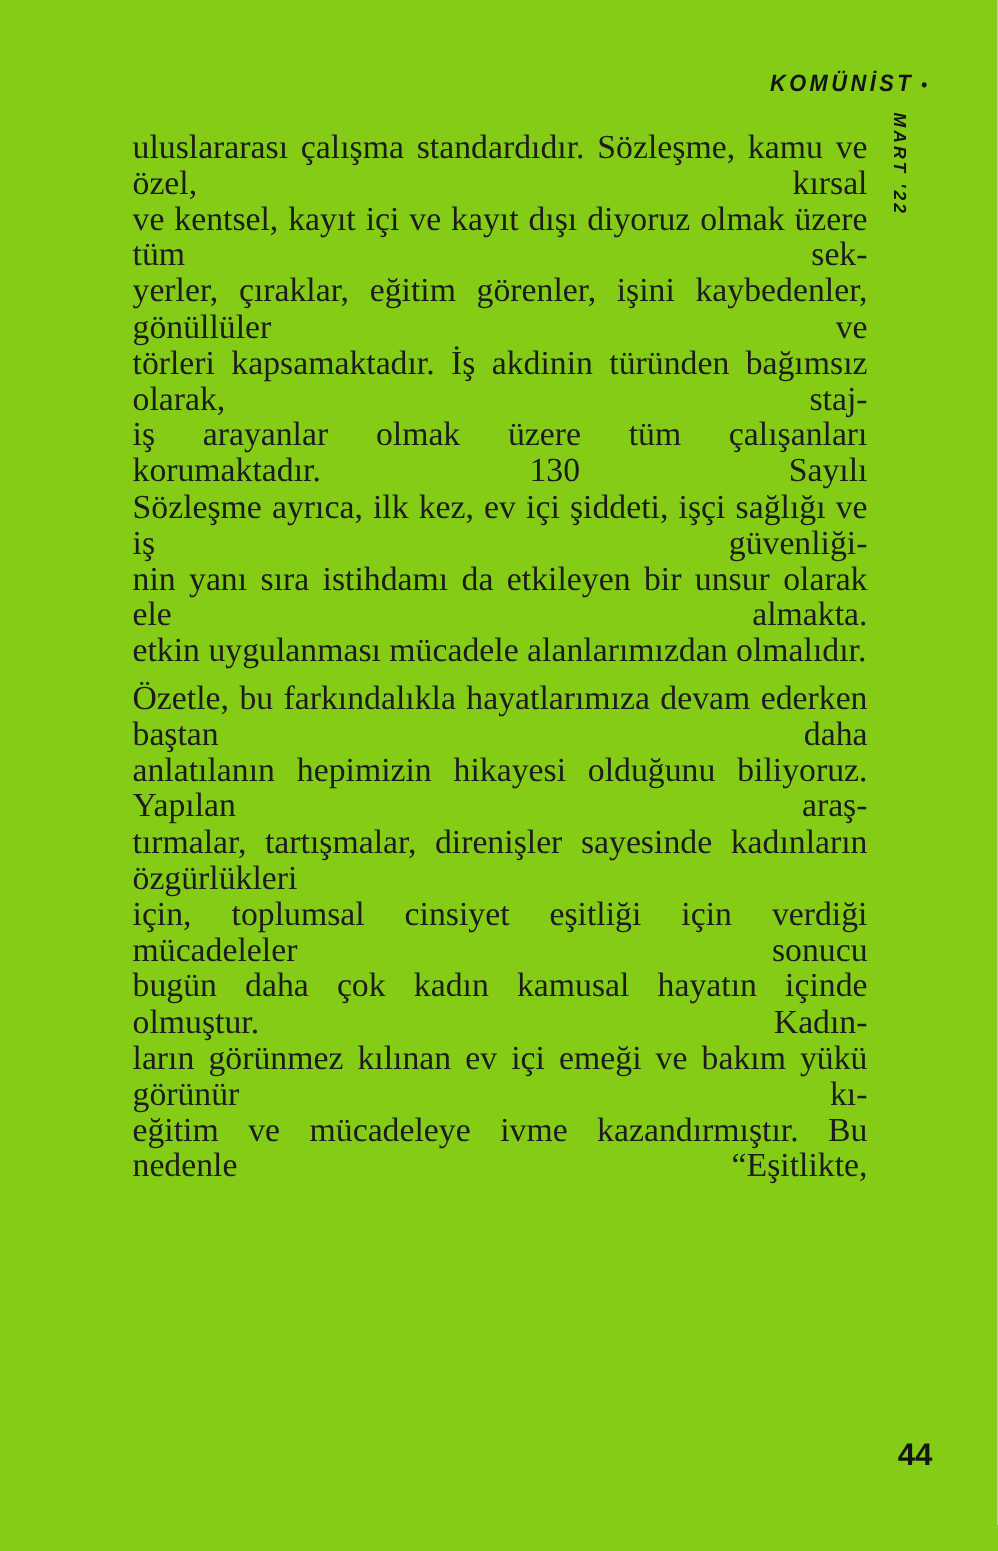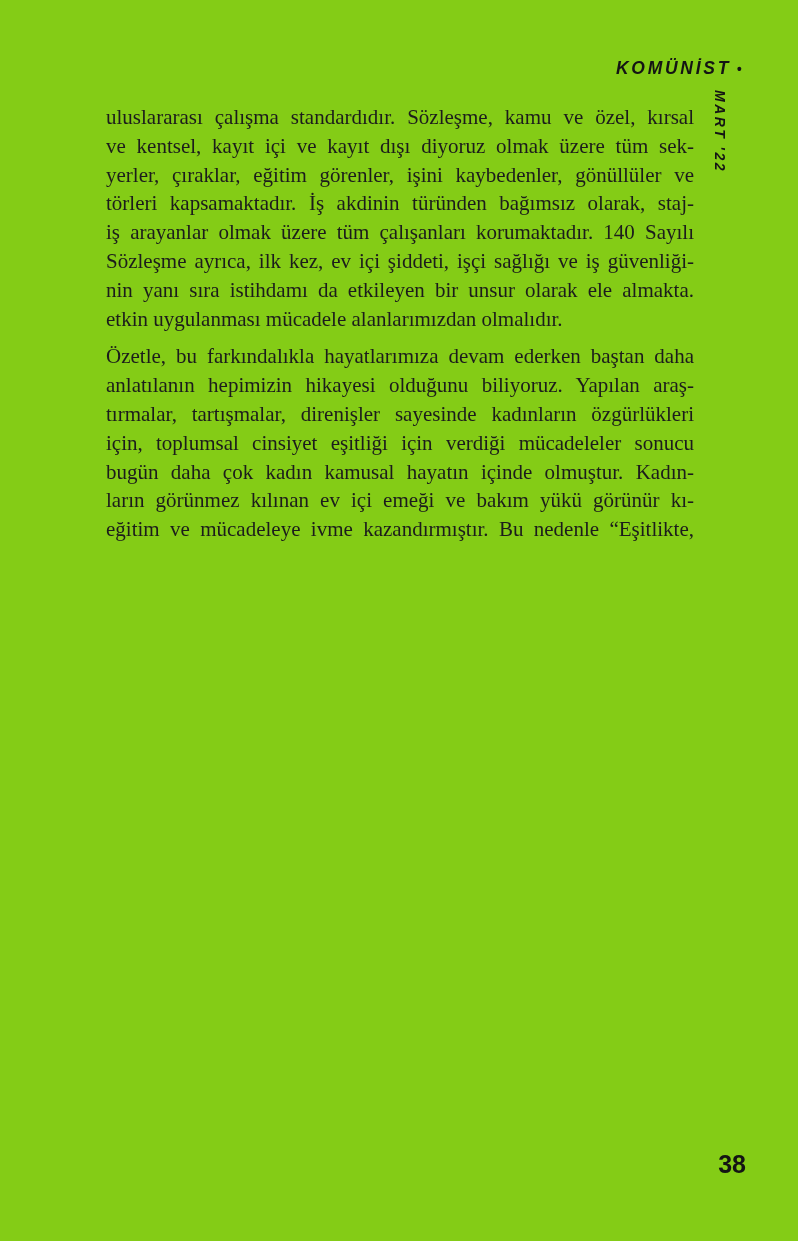--- a/index.html
+++ b/index.html
@@ -49,21 +49,21 @@
     letter-spacing: 2.5px;
     color: #141414;
     white-space: nowrap;
   }
   
   .article-body {
     position: absolute;
     left: 106px;
     top: 103px;
     width: 588px;
-    font-size: 21px;
+    font-size: 27px;
     line-height: 28.8px;
     color: #1c1c1c;
   }
   .paragraph {
     margin: 0 0 9px 0;
     padding: 0;
   }
   .paragraph .line {
     text-align: justify;
     text-align-last: justify;
@@ -93,31 +93,31 @@
   </div>
 
   <div class="issue-vertical">MART '22</div>
 
   <div class="article-body">
     <div class="paragraph">
         <div class="line">uluslararası çalışma standardıdır. Sözleşme, kamu ve özel, kırsal</div>
         <div class="line">ve kentsel, kayıt içi ve kayıt dışı diyoruz olmak üzere tüm sek-</div>
         <div class="line">yerler, çıraklar, eğitim görenler, işini kaybedenler, gönüllüler ve</div>
         <div class="line">törleri kapsamaktadır. İş akdinin türünden bağımsız olarak, staj-</div>
-        <div class="line">iş arayanlar olmak üzere tüm çalışanları korumaktadır. 140 Sayılı</div>
+        <div class="line">iş arayanlar olmak üzere tüm çalışanları korumaktadır. 130 Sayılı</div>
         <div class="line">Sözleşme ayrıca, ilk kez, ev içi şiddeti, işçi sağlığı ve iş güvenliği-</div>
         <div class="line">nin yanı sıra istihdamı da etkileyen bir unsur olarak ele almakta.</div>
         <div class="line last">etkin uygulanması mücadele alanlarımızdan olmalıdır.</div>
       </div>
     <div class="paragraph">
         <div class="line">Özetle, bu farkındalıkla hayatlarımıza devam ederken baştan daha</div>
         <div class="line">anlatılanın hepimizin hikayesi olduğunu biliyoruz. Yapılan araş-</div>
         <div class="line">tırmalar, tartışmalar, direnişler sayesinde kadınların özgürlükleri</div>
         <div class="line">için, toplumsal cinsiyet eşitliği için verdiği mücadeleler sonucu</div>
         <div class="line">bugün daha çok kadın kamusal hayatın içinde olmuştur. Kadın-</div>
         <div class="line">ların görünmez kılınan ev içi emeği ve bakım yükü görünür kı-</div>
         <div class="line">eğitim ve mücadeleye ivme kazandırmıştır. Bu nedenle “Eşitlikte,</div>
       </div>
   </div>
 
-  <div class="page-number">38</div>
+  <div class="page-number">44</div>
 
 </div>
 
 </body></html>

